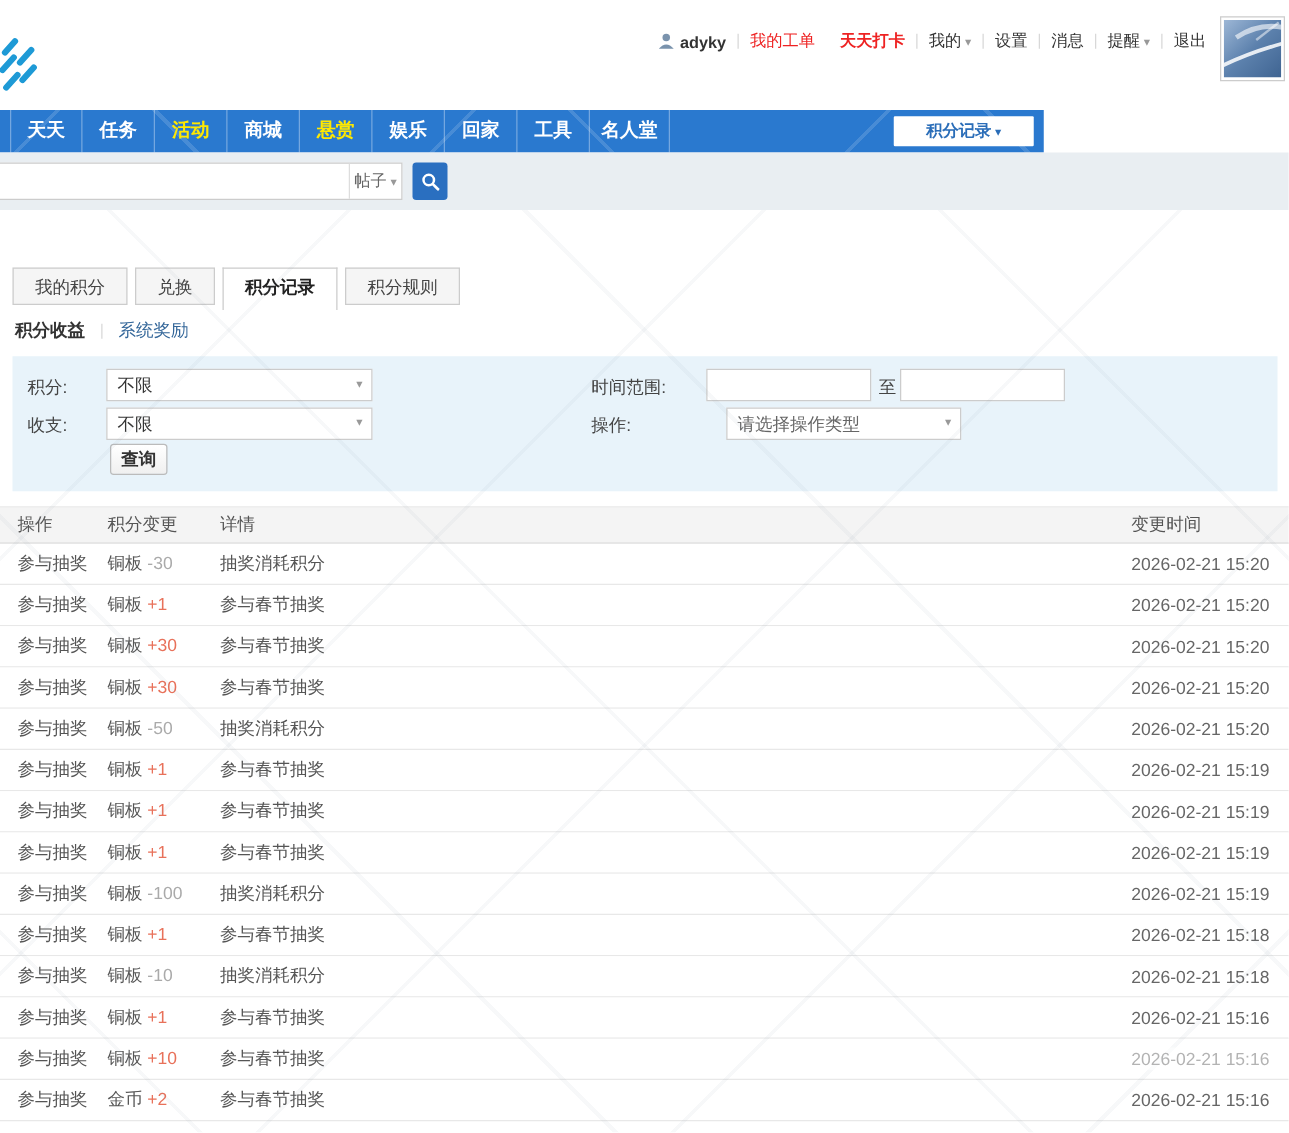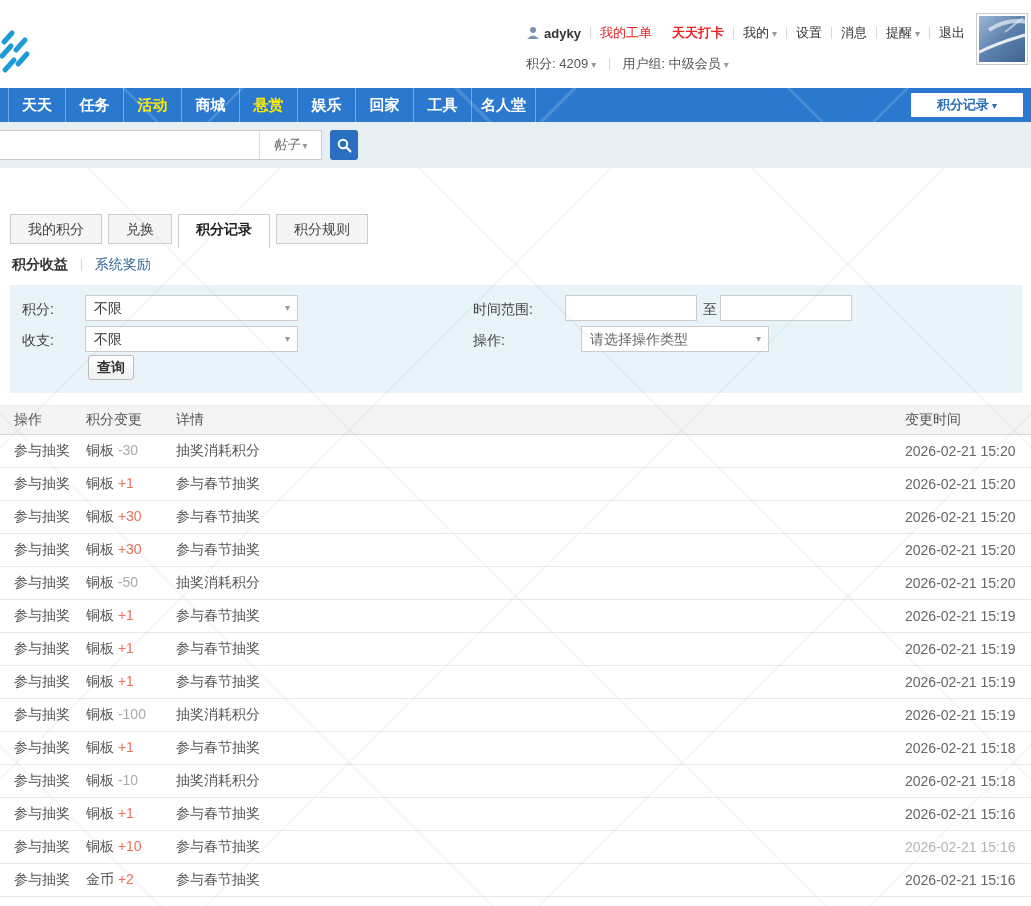--- a/index.html
+++ b/index.html
@@ -17,21 +17,21 @@
   .user-line1 .uname { font-weight:bold; margin-left:4px; }
   .user-line1 .red { color:#e22; }
   .user-line1 .red + .red { margin-left:20px; }
   .sep { display:inline-block; width:0; height:12px; border-left:1px solid #d8d8d8; margin:0 9px; vertical-align:-2px; }
   .user-line2 { margin-top:13px; font-size:13px; color:#555; white-space:nowrap; }
   .caret { color:#999; font-size:10px; margin-left:3px; }
   .avatar { position:absolute; right:3px; top:13px; width:52px; height:52px; border:1px solid #ccc; background:#fff; padding:2px; }
   .avatar svg { display:block; }
   
   .navbar {
-    position:absolute; left:0; top:88px; width:1031px; height:34px;
+    position:absolute; left:0; top:88px; width:835px; height:34px;
     background:
       repeating-linear-gradient(45deg, transparent 0 110px, rgba(255,255,255,.14) 110px 113px, transparent 113px 235px),
       repeating-linear-gradient(-45deg, transparent 0 110px, rgba(255,255,255,.14) 110px 113px, transparent 113px 235px),
       #2a79cf;
     padding-left: 20px;
   }
   .nav-items { position:absolute; left:8px; top:0; height:34px; display:flex; align-items:center; }
   .nav-item {
     min-width:58px; text-align:center; padding:0 9px; color:#fff; font-weight:bold; font-size:15px;
     line-height:34px; border-right:1px solid rgba(255,255,255,.35); cursor:pointer; white-space:nowrap;
@@ -40,21 +40,21 @@
   .nav-item.hl { color:#ffe900; }
   .quick-nav {
     position:absolute; right:8px; top:5px; width:112px; height:24px; background:#fff; color:#2a6db8;
     font-weight:bold; font-size:13px; text-align:center; line-height:24px; cursor:pointer; border-radius:1px;
   }
   .quick-nav .caret { color:#2a6db8; }
   
   .search-strip { position:absolute; left:0; top:122px; width:1031px; height:46px; background:#e9eef2; }
   .search-box { position:absolute; left:-6px; top:8px; width:328px; height:30px; background:#fff; border:1px solid #ccc; display:flex; }
   .search-input { flex:1; border:0; outline:none; padding:0 8px; font-size:13px; font-family:inherit; background:transparent; }
-  .search-type { width:62px; border-left:1px solid #ddd; color:#666; font-size:13px; line-height:28px; text-align:center; cursor:pointer; white-space:nowrap;font-style:italic; }
+  .search-type { width:42px; border-left:1px solid #ddd; color:#666; font-size:13px; line-height:28px; text-align:center; cursor:pointer; white-space:nowrap; }
   .search-btn {
     position:absolute; left:330px; top:8px; width:28px; height:30px; background:#2a6fc0; border:0; border-radius:3px;
     cursor:pointer; display:flex; align-items:center; justify-content:center;
   }
   
   .watermark {
     position:absolute; left:0; top:168px; width:1031px; height:738px; pointer-events:none; z-index:5;
     background:
       repeating-linear-gradient(45deg, transparent 0 112px, rgba(110,130,150,.055) 112px 115px, transparent 115px 235px),
       repeating-linear-gradient(-45deg, transparent 0 112px, rgba(110,130,150,.055) 112px 115px, transparent 115px 235px);
@@ -128,25 +128,20 @@
       <i class="sep"></i>
       <span><span>我的</span><span class="caret">▾</span></span>
       <i class="sep"></i>
       <span>设置</span>
       <i class="sep"></i>
       <span>消息</span>
       <i class="sep"></i>
       <span><span>提醒</span><span class="caret">▾</span></span>
       <i class="sep"></i>
       <span>退出</span>
-    </div>
-    <div class="user-line2">
-      <span><span>积分: 4209</span><span class="caret">▾</span></span>
-      <i class="sep"></i>
-      <span><span>用户组: 中级会员</span><span class="caret">▾</span></span>
     </div>
   </div>
 
   <div class="avatar">
     <svg width="46" height="46" viewBox="0 0 46 46">
       <defs>
           <linearGradient id="av" x1="0" y1="0" x2="1" y2="1">
         <stop offset="0" stop-color="#9db7d6"></stop>
             <stop offset=".5" stop-color="#5c81ad"></stop>
             <stop offset="1" stop-color="#3f6492"></stop>

